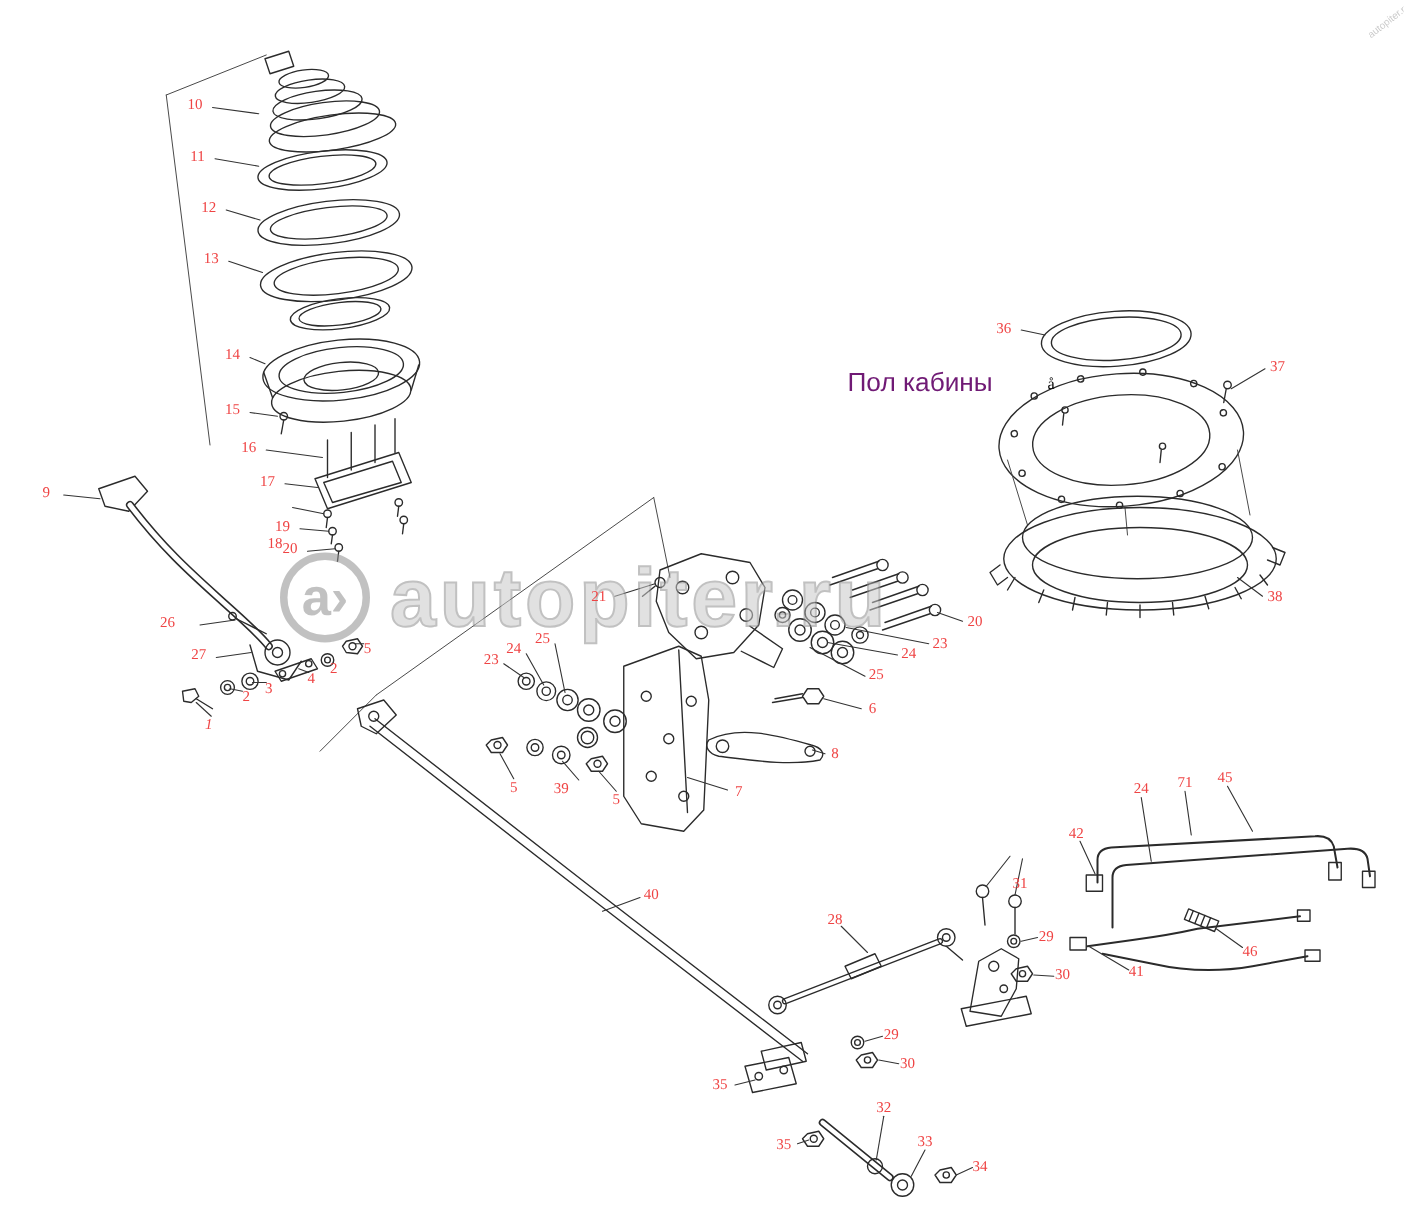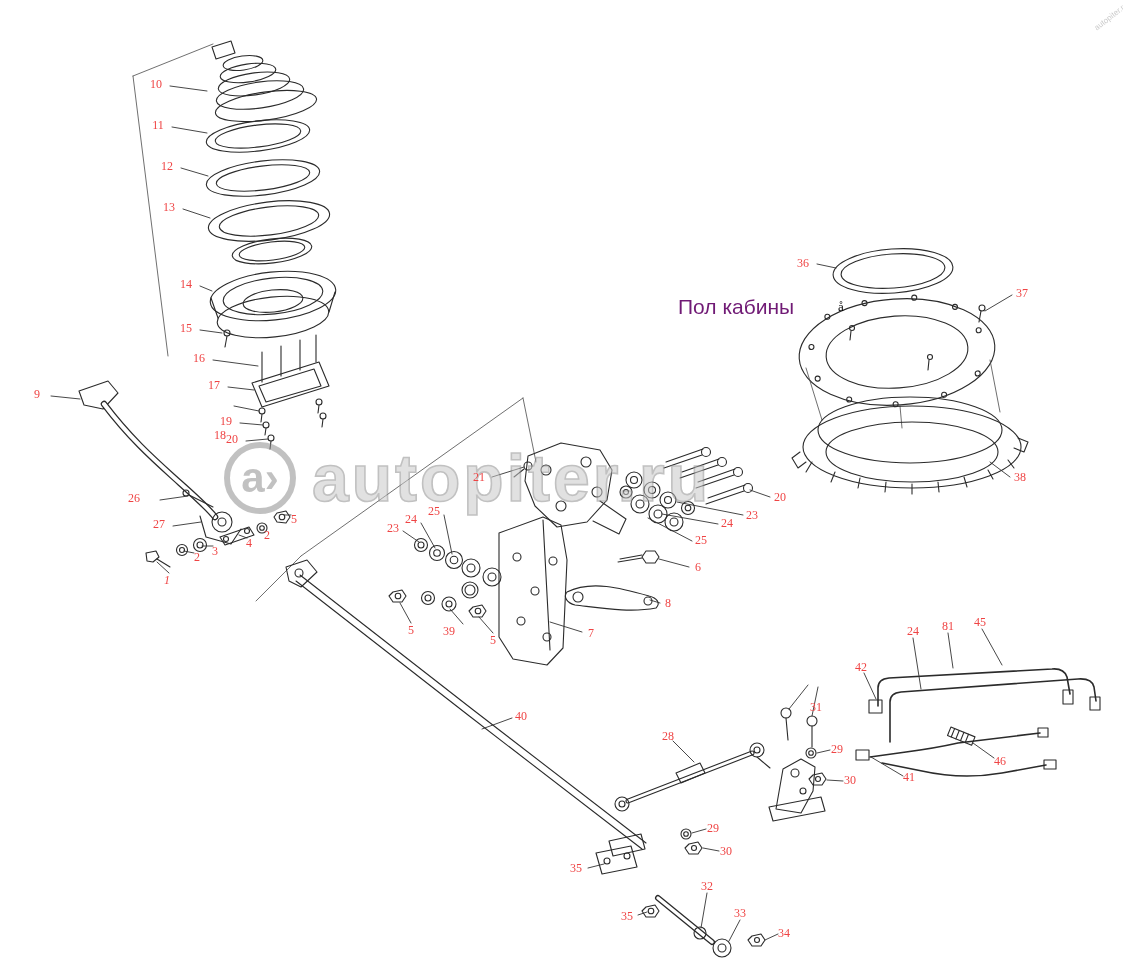--- a/index.html
+++ b/index.html
@@ -465,21 +465,21 @@
       <span class="callout" style="left: 803px; top: 263px;">36</span>
       <span class="callout" style="left: 1022px; top: 293px;">37</span>
       <span class="callout" style="left: 1020px; top: 477px;">38</span>
       <span class="callout" style="left: 521px; top: 716px;">40</span>
       <span class="callout" style="left: 668px; top: 736px;">28</span>
       <span class="callout" style="left: 816px; top: 707px;">31</span>
       <span class="callout" style="left: 837px; top: 749px;">29</span>
       <span class="callout" style="left: 850px; top: 780px;">30</span>
       <span class="callout" style="left: 861px; top: 667px;">42</span>
       <span class="callout" style="left: 913px; top: 631px;">24</span>
-      <span class="callout" style="left: 948px; top: 626px;">81</span>
+      <span class="callout" style="left: 948px; top: 626px;">71</span>
       <span class="callout" style="left: 980px; top: 622px;">45</span>
       <span class="callout" style="left: 1000px; top: 761px;">46</span>
       <span class="callout" style="left: 909px; top: 777px;">41</span>
       <span class="callout" style="left: 713px; top: 828px;">29</span>
       <span class="callout" style="left: 726px; top: 851px;">30</span>
       <span class="callout" style="left: 576px; top: 868px;">35</span>
       <span class="callout" style="left: 627px; top: 916px;">35</span>
       <span class="callout" style="left: 707px; top: 886px;">32</span>
       <span class="callout" style="left: 740px; top: 913px;">33</span>
       <span class="callout" style="left: 784px; top: 933px;">34</span>

